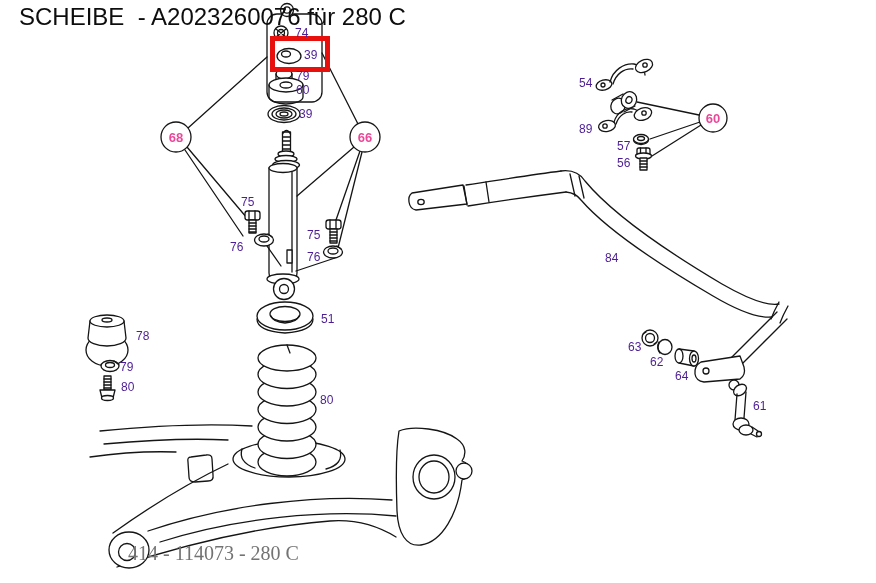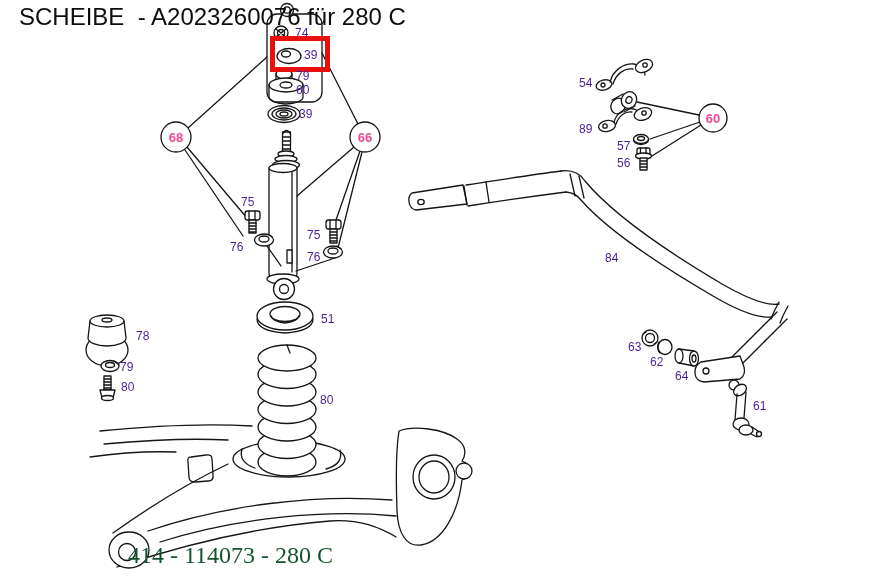--- a/index.html
+++ b/index.html
@@ -1,21 +1,21 @@
 <!DOCTYPE html>
 <html><head>
 <meta charset="utf-8">
 <style>
   html,body{margin:0;padding:0;}
   body{width:876px;height:583px;position:relative;background:#ffffff;overflow:hidden;
        font-family:"Liberation Sans",sans-serif;}
   .title{position:absolute;left:19px;top:3px;font-family:Liberation Sans, sans-serif;
          font-size:24px;color:#0d0d0d;white-space:pre;}
   .caption{position:absolute;left:128px;top:542px;font-family:"Liberation Serif",serif;
-           font-size:24px;color:#14532d;white-space:pre;}
+           font-size:20px;color:#737373;white-space:pre;}
   .plabel{position:absolute;font-weight:normal;font-size:12px;line-height:1;color:#4c1d95;}
   .clabel{position:absolute;font-weight:bold;font-size:13px;line-height:1;color:#ec4899;
           width:26px;text-align:center;}
   .hlbox{position:absolute;left:270px;top:36px;width:60px;height:36px;
          box-sizing:border-box;border:5px solid #e8100d;}
   svg{position:absolute;left:0;top:0;}
   svg *{vector-effect:non-scaling-stroke;}
 </style>
 </head>
 <body>

